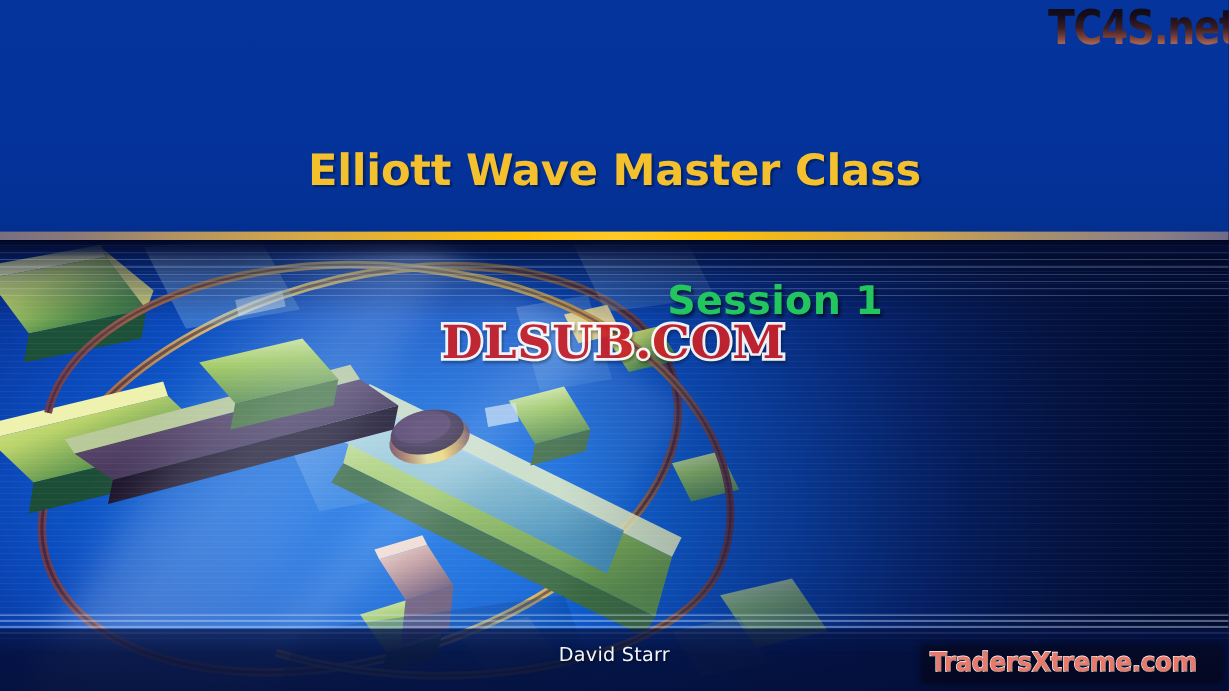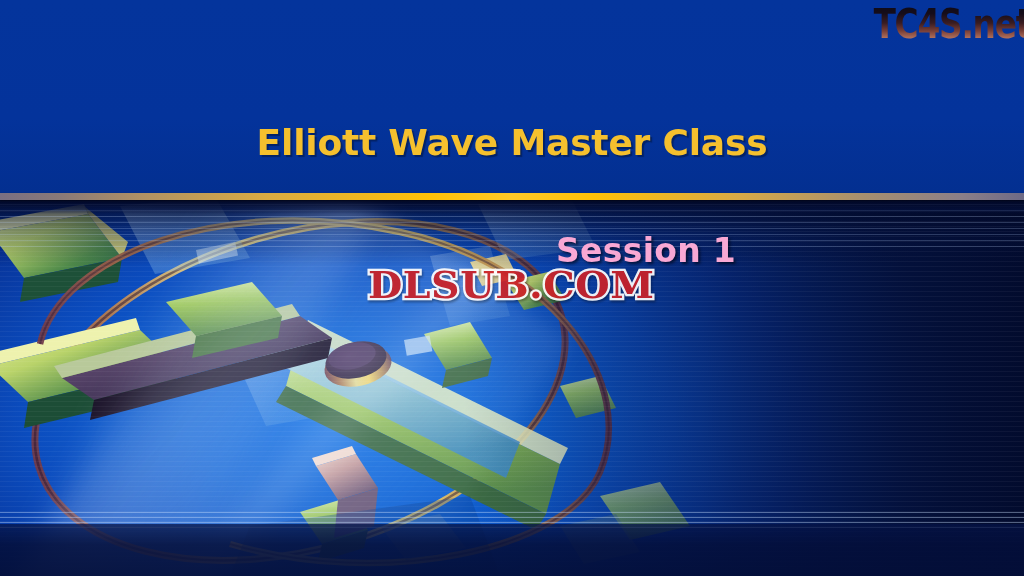--- a/index.html
+++ b/index.html
@@ -230,21 +230,21 @@
     transform-origin: left center;
   }
 
   
   .session {
     position: absolute;
     left: 556px;
     top: 231px;
     font-size: 33px;
     font-weight: bold;
-    color: #f9a8d4;
+    color: #22c55e;
     letter-spacing: 0.3px;
     text-shadow: 2px 2px 3px rgba(0,0,10,0.60);
     z-index: 20;
     white-space: nowrap;
   }
 
   
   .dlsub {
     position: absolute;
     left: 368px;
@@ -400,15 +400,19 @@
     <div class="scan-band-top"></div>
     <div class="scan-band-bottom"></div>
   </div>
 
   <div class="session">Session 1</div>
 
   <div class="dlsub">DLSUB.COM</div>
 
   <div class="bottom-band"></div>
 
-
+  <div class="byline">David Starr</div>
+
+  <div class="tx-badge">
+    <div class="tx-badge-text">TradersXtreme.com</div>
+  </div>
 
 </div>
 
 </body></html>

